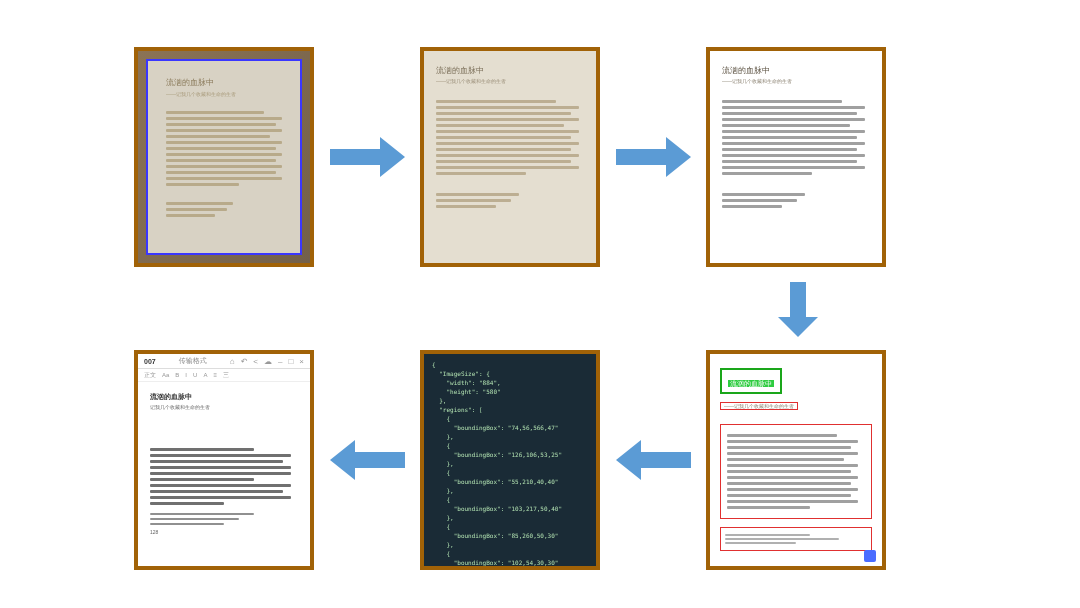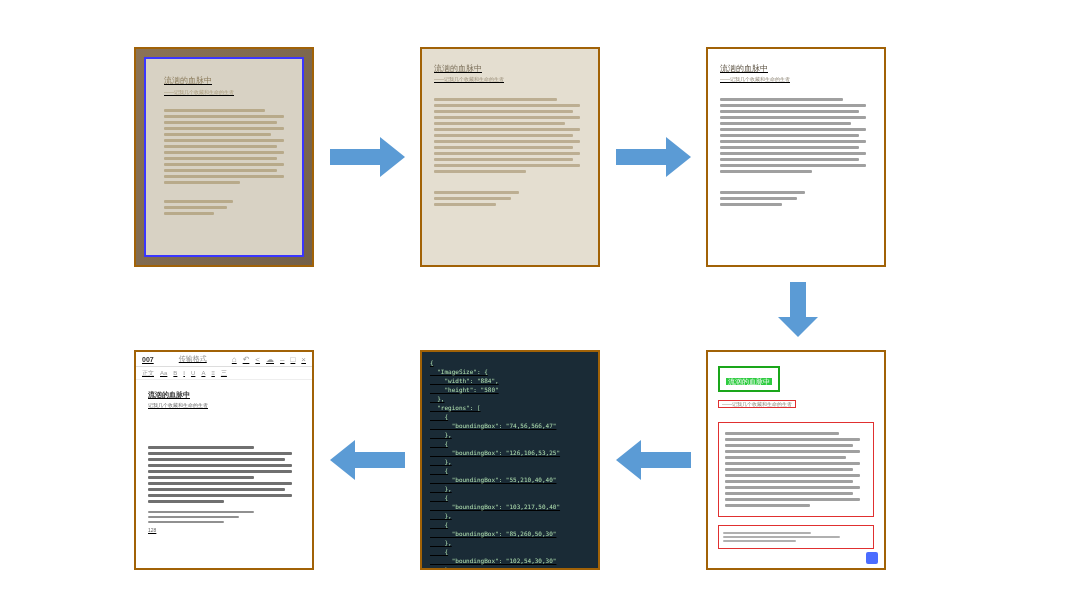--- a/index.html
+++ b/index.html
@@ -1,18 +1,18 @@
 <!DOCTYPE html>
 <html><head>
 <meta charset="utf-8">
 <style>
   html,body{margin:0;padding:0;width:1080px;height:608px;background:#ffffff;font-family:Arial,sans-serif;overflow:hidden;}
   .canvas{position:relative;width:1080px;height:608px;}
   .stage{position:absolute;box-sizing:border-box;}
-  .stage .frame{width:100%;height:100%;border:2px solid #a16207;box-sizing:border-box;overflow:hidden;text-decoration:underline;}
+  .stage .frame{width:100%;height:100%;border:4px solid #a16207;box-sizing:border-box;overflow:hidden;}
   
   .arrow{position:absolute;}
   .arrow .shaft{position:absolute;background:#5b9bd5;}
   .arrow .head{position:absolute;width:0;height:0;}
   
   .desk{background:linear-gradient(120deg,#8b7355 0%,#736049 100%);padding:8px;box-sizing:border-box;height:100%;}
   .book{background:#d8d2c4;height:100%;border:2px solid #3a36ff;box-sizing:border-box;padding:16px 12px 8px 18px;}
   .book .title{color:#8a7a5a;font-size:8px;margin-bottom:3px;}
   .book .sub{color:#a89a7a;font-size:5px;margin-bottom:14px;}
   .book .lines{margin-top:8px;}

